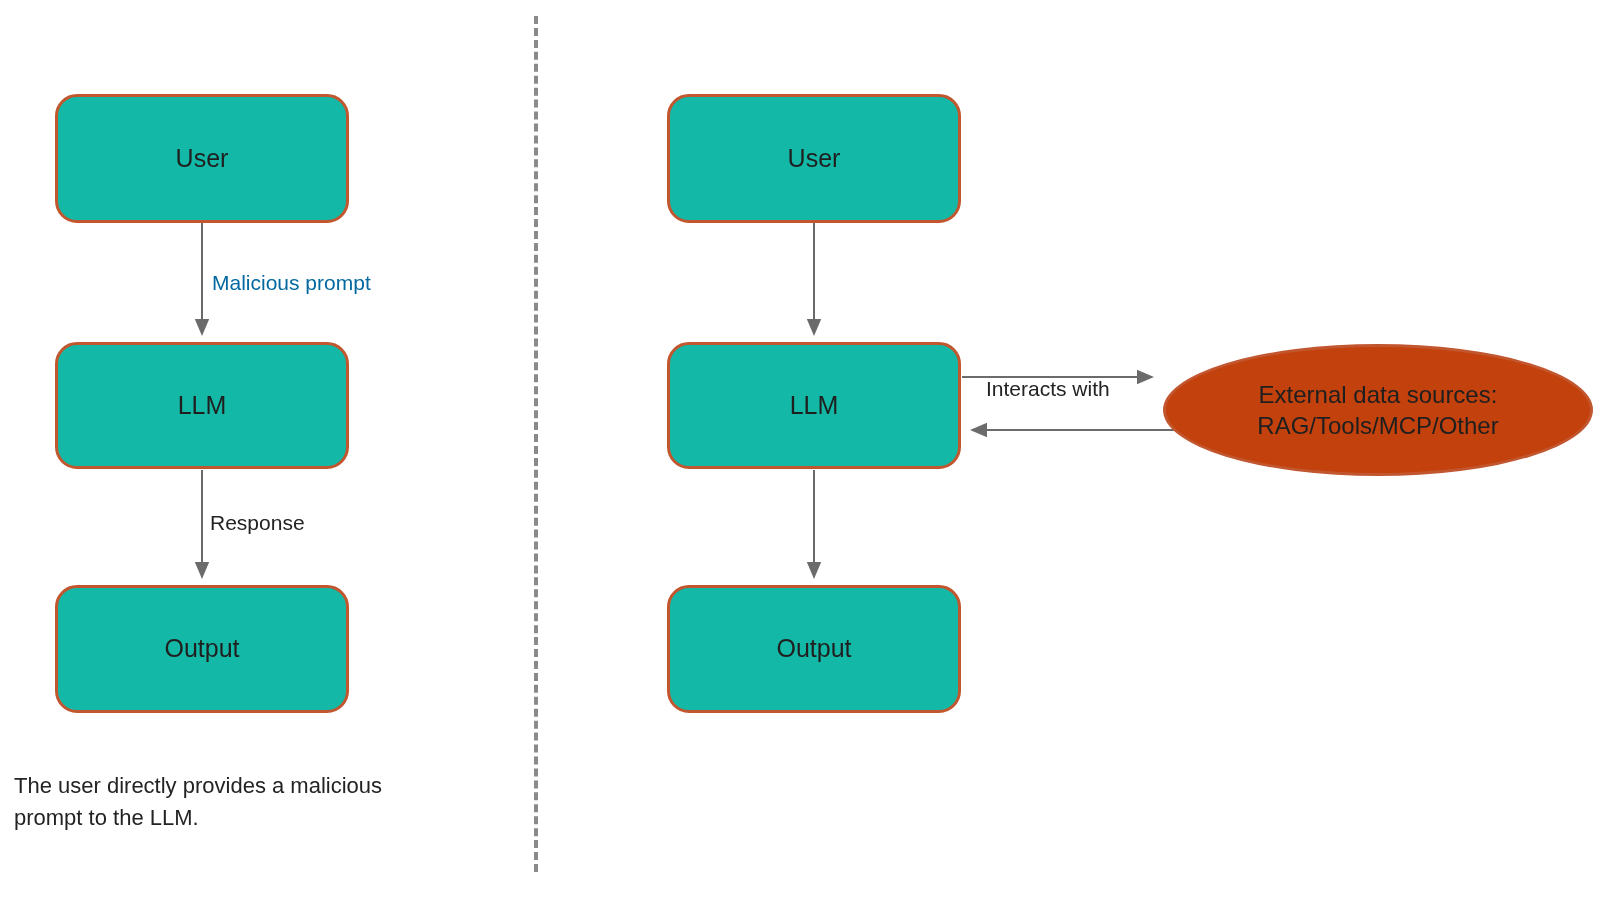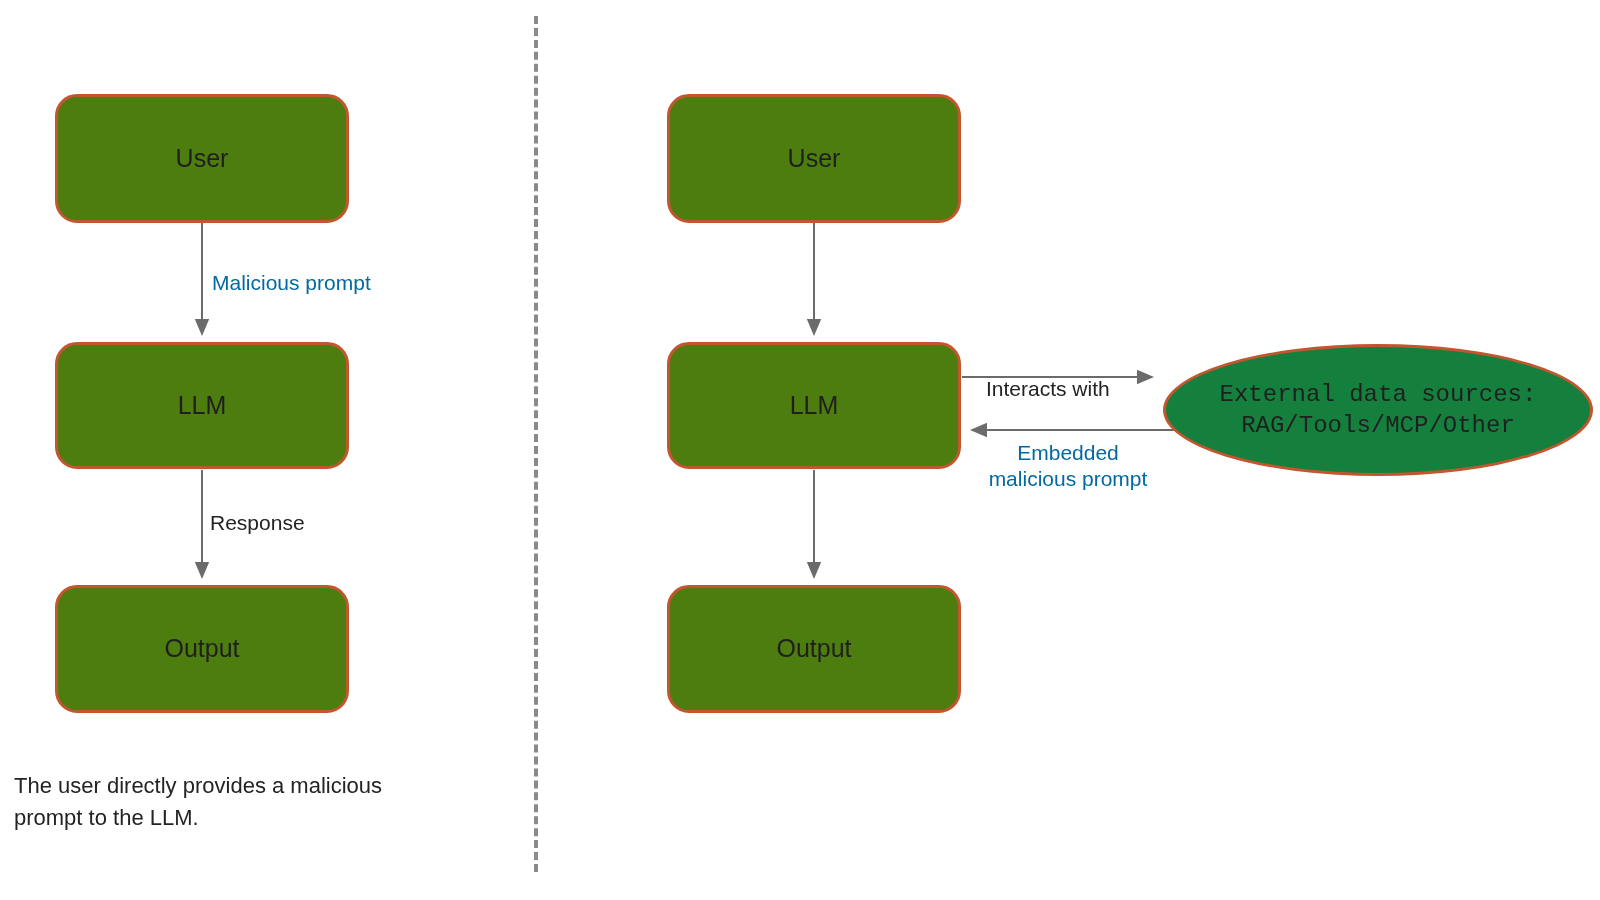--- a/index.html
+++ b/index.html
@@ -29,21 +29,21 @@
     letter-spacing: 0.1px;
     white-space: nowrap;
   }
   #title-direct   { left: 28px;  top: 26px; }
   #title-indirect { left: 640px; top: 26px; }
 
   .node-box {
     position: absolute;
     border: 3px solid #c2562f;
     border-radius: 22px;
-    background: #4d7c0f;
+    background: #14b8a6;
     display: flex;
     align-items: center;
     justify-content: center;
     box-sizing: border-box;
   }
   .node-label {
     font-size: 25px;
     color: #1f1f1f;
     font-weight: 400;
     text-align: center;
@@ -62,26 +62,25 @@
 
   
   #ellipse-external {
     position: absolute;
     left: 1163px;
     top: 344px;
     width: 430px;
     height: 132px;
     border: 3px solid #c2562f;
     border-radius: 50%;
-    background: #15803d;
+    background: #c2410c;
     display: flex;
     align-items: center;
     justify-content: center;
     box-sizing: border-box;
-    font-family: Liberation Mono, monospace;
   }
   #ellipse-external .node-label {
     font-size: 24px;
     line-height: 1.3;
     white-space: nowrap;
   }
 
   
   .edge-label {
     position: absolute;
@@ -193,22 +192,20 @@
     <span class="node-label">Output</span>
   </div>
 
   <div id="ellipse-external">
     <span class="node-label" style="white-space:pre-line">External data sources:
 RAG/Tools/MCP/Other</span>
   </div>
 
   <div class="edge-label black" id="lbl-interacts-with">Interacts with</div>
 
-  <div class="edge-label red" id="lbl-embedded-prompt" style="white-space:pre-line">Embedded
-malicious prompt</div>
 
   <div id="divider"></div>
 
   <div class="caption" id="caption-direct">The user directly provides a malicious
 prompt to the LLM.</div>
 
 
 </div>
 
 </body></html>

